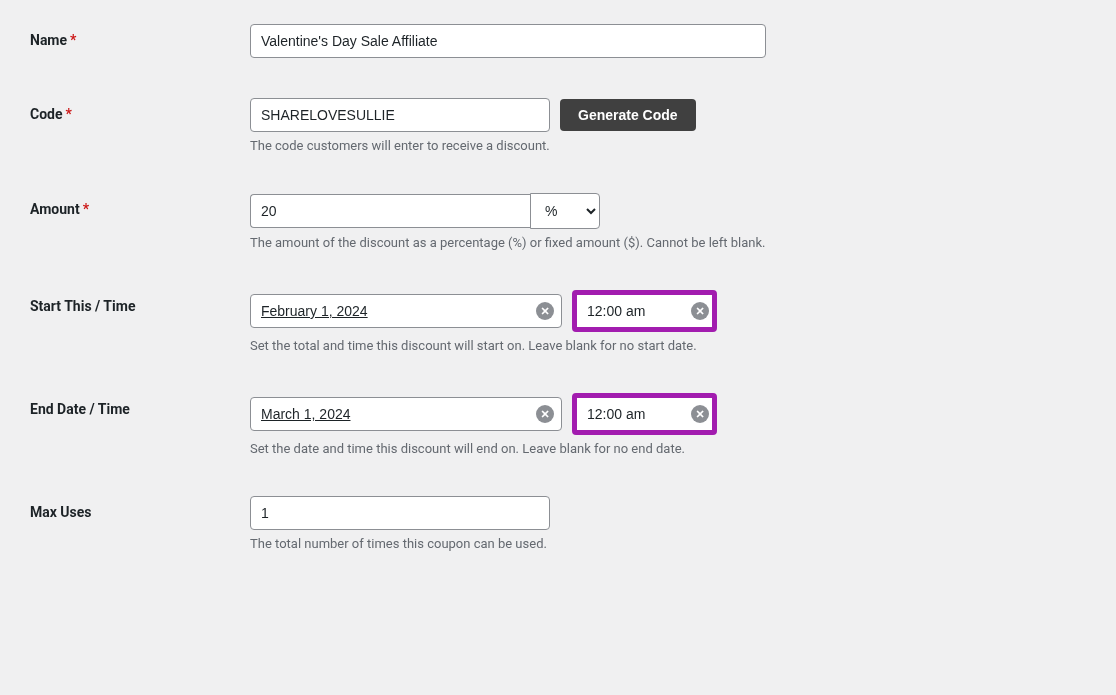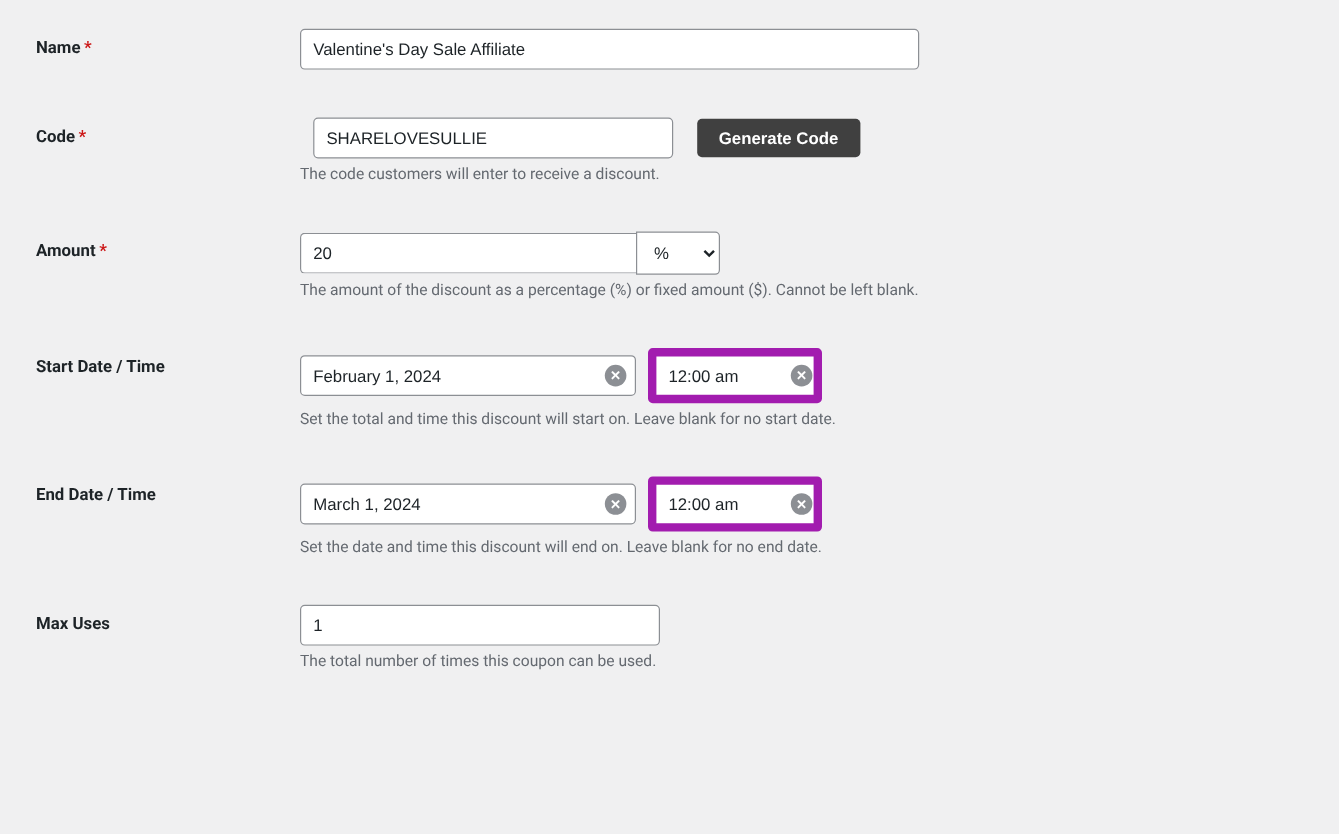--- a/index.html
+++ b/index.html
@@ -61,22 +61,21 @@
     .help-text {
       margin-top: 6px;
       color: #646970;
       font-size: 13px;
       max-width: 700px;
     }
 
     .code-row {
       display: flex;
       align-items: center;
-      gap: 20px;
-      margin-left: 11px;
+      gap: 10px;
     }
 
     .code-input {
       width: 300px;
       padding: 8px 10px;
       border: 1px solid #8c8f94;
       border-radius: 4px;
       font-size: 14px;
       background: #fff;
       color: #1d2327;
@@ -131,34 +130,35 @@
       gap: 10px;
     }
 
     .date-input-wrapper {
       position: relative;
       display: inline-flex;
       align-items: center;
     }
 
     .date-input {
-      width: 280px;
+      width: 312px;
       padding: 8px 32px 8px 10px;
       border: 1px solid #8c8f94;
       border-radius: 4px;
       font-size: 14px;
       background: #fff;
       color: #1d2327;
       outline: none;
+      text-decoration: underline;
     }
 
     .time-input {
       width: 145px;
       padding: 8px 32px 8px 10px;
-      border: 7px solid #a21caf;
+      border: 5px solid #a21caf;
       border-radius: 4px;
       font-size: 14px;
       background: #fff;
       color: #1d2327;
       outline: none;
     }
 
     .clear-icon {
       position: absolute;
       right: 8px;
@@ -229,21 +229,21 @@
           <option value="percent">%</option>
           <option value="dollar">$</option>
         </select>
       </div>
       <div class="help-text">The amount of the discount as a percentage (%) or fixed amount ($). Cannot be left blank.</div>
     </div>
   </div>
 
   <div class="form-row">
     <div class="form-label-cell">
-      <span>Start Date / Time</span>
+      <span>Start This / Time</span>
     </div>
     <div class="form-field-cell">
       <div class="date-time-row">
         <div class="date-input-wrapper">
           <input class="date-input" type="text" value="February 1, 2024" style="">
           <span class="clear-icon">✕</span>
         </div>
         <div class="date-input-wrapper">
           <input class="time-input" type="text" value="12:00 am" style="">
           <span class="clear-icon">✕</span>

